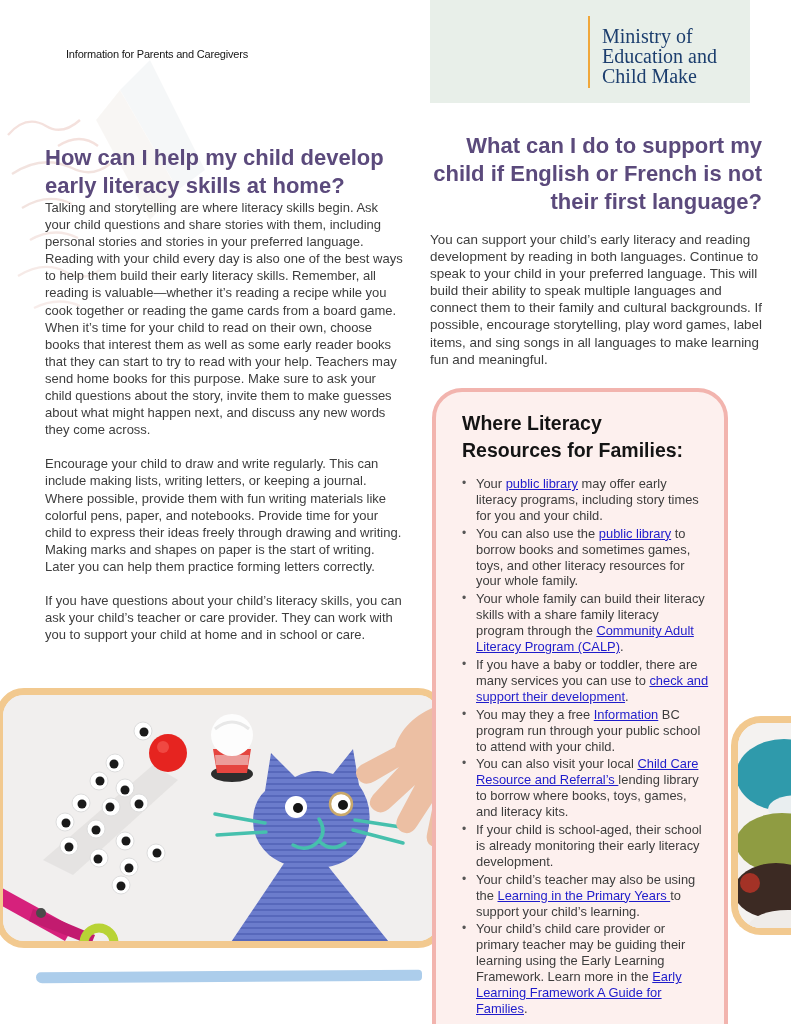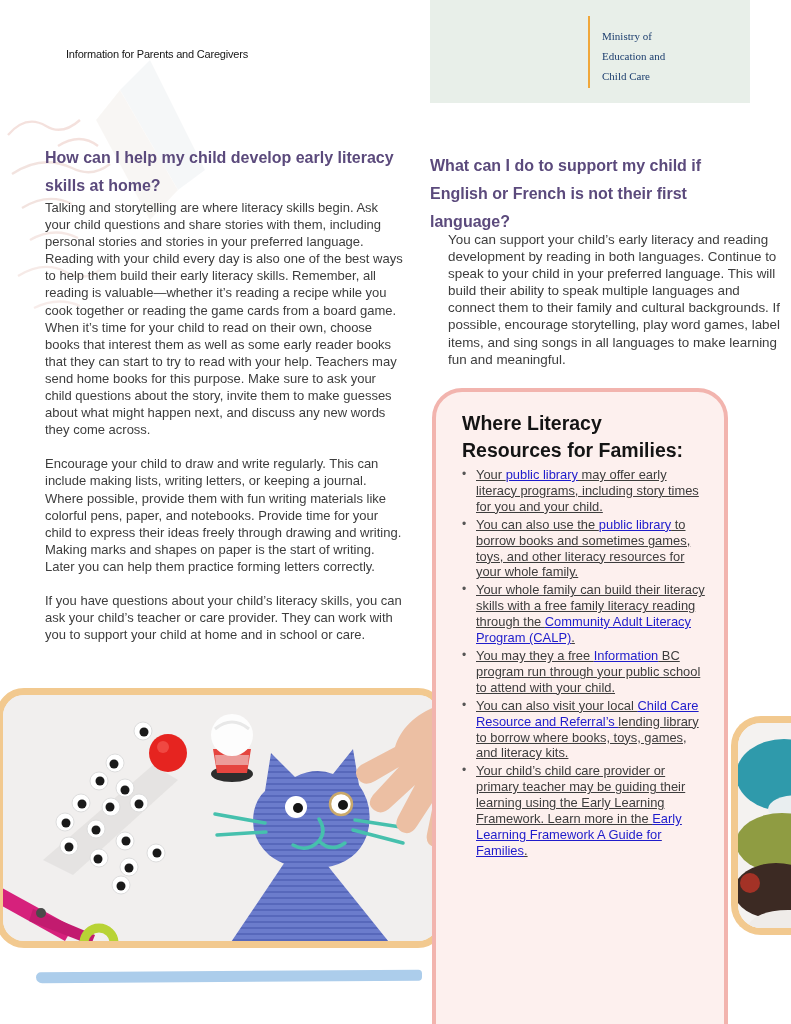--- a/index.html
+++ b/index.html
@@ -17,42 +17,42 @@
     position:absolute; left:66px; top:48px; z-index:2;
     font-size:11px; font-weight:400; letter-spacing:-0.2px; color:#161616;
   }
   .logo-panel {
     position:absolute; left:430px; top:0; width:320px; height:103px;
     background:#e8efe9; z-index:2;
   }
   .bc-logo-wrap { position:absolute; left:24px; top:8px; width:130px; text-align:center; }
   .org-line { font-family:"Liberation Serif", serif; color:#1c3e6e; font-size:13.5px; letter-spacing:0.6px; line-height:15px; }
   .logo-divider { position:absolute; left:158px; top:16px; width:2px; height:72px; background:#f0a73a; }
-  .ministry { position:absolute; left:172px; top:26px; font-family:"Liberation Serif", serif; color:#1c3e6e; font-size:11px; line-height:20px; }
+  .ministry { position:absolute; left:172px; top:26px; font-family:"Liberation Serif", serif; color:#1c3e6e; font-size:20px; line-height:20px; }
 
   
   .col-heading {
     position:absolute; z-index:2;
-    font-size:16px; line-height:28px; font-weight:700; color:#5b4a7c;
+    font-size:22px; line-height:28px; font-weight:700; color:#5b4a7c;
   }
   .left-heading { left:45px; top:144px; width:362px; }
-  .right-heading { left:430px; top:152px; width:332px; }
+  .right-heading { left:430px; top:132px; width:332px;text-align:right; }
   .left-body { position:absolute; left:45px; top:199px; width:358px; z-index:2; }
   .left-body p { font-size:13px; line-height:17.1px; margin-bottom:17px; color:#3d3d3d; }
-  .right-body { position:absolute; left:448px; top:231px; width:332px; z-index:2; }
+  .right-body { position:absolute; left:430px; top:231px; width:332px; z-index:2; }
   .right-body p { font-size:13.4px; line-height:17.1px; color:#3d3d3d; }
 
   
   .resources-panel {
     position:absolute; left:432px; top:388px; width:296px; height:700px;
     background:#fdf0ee; border:4px solid #f2b4ae; border-radius:30px; z-index:3;
     padding:18px 14px 0 26px;
   }
   .resources-heading { font-size:19.5px; line-height:27px; font-weight:700; color:#141414; width:240px; }
-  .resources-list { list-style:none; margin-top:3px;text-decoration:underline; }
+  .resources-list { list-style:none; margin-top:12px; }
   .resources-list li {
     position:relative; padding-left:14px; margin-bottom:2px;
     font-size:12.9px; line-height:15.9px; color:#3d3d3d;
   }
   .resources-list li::before {
     content:"•"; position:absolute; left:0; top:0; color:#555; font-size:12px;
   }
   a.res-link { color:#1f1ccb; text-decoration:underline; cursor:pointer; }
 
   
@@ -95,44 +95,47 @@
     </g>
   </svg>
 
   <div class="page-title">Information for Parents and Caregivers</div>
 
   <div class="logo-panel">
     <div class="logo-divider"></div>
     <div class="ministry">
       <div>Ministry of</div>
       <div>Education and</div>
-      <div>Child Care</div>
+      <div>Child Make</div>
     </div>
   </div>
 
   <h2 class="col-heading left-heading">How can I help my child develop early literacy skills at home?</h2>
   <div class="left-body">
     <p>Talking and storytelling are where literacy skills begin. Ask your child questions and share stories with them, including personal stories and stories in your preferred language. Reading with your child every day is also one of the best ways to help them build their early literacy skills. Remember, all reading is valuable—whether it’s reading a recipe while you cook together or reading the game cards from a board game. When it’s time for your child to read on their own, choose books that interest them as well as some early reader books that they can start to try to read with your help. Teachers may send home books for this purpose. Make sure to ask your child questions about the story, invite them to make guesses about what might happen next, and discuss any new words they come across.</p>
     <p>Encourage your child to draw and write regularly. This can include making lists, writing letters, or keeping a journal. Where possible, provide them with fun writing materials like colorful pens, paper, and notebooks. Provide time for your child to express their ideas freely through drawing and writing. Making marks and shapes on paper is the start of writing. Later you can help them practice forming letters correctly.</p>
     <p>If you have questions about your child’s literacy skills, you can ask your child’s teacher or care provider. They can work with you to support your child at home and in school or care.</p>
   </div>
 
   <h2 class="col-heading right-heading">What can I do to support my child if English or French is not their first language?</h2>
   <div class="right-body">
     <p>You can support your child’s early literacy and reading development by reading in both languages. Continue to speak to your child in your preferred language. This will build their ability to speak multiple languages and connect them to their family and cultural backgrounds. If possible, encourage storytelling, play word games, label items, and sing songs in all languages to make learning fun and meaningful.</p>
   </div>
 
   <div class="resources-panel">
     <h3 class="resources-heading">Where Literacy Resources for Families:</h3>
     <ul class="resources-list">
         <li><span>Your </span><a href="#" class="res-link">public library</a><span> may offer early literacy programs, including story times for you and your child.</span></li>
         <li><span>You can also use the </span><a href="#" class="res-link">public library</a><span> to borrow books and sometimes games, toys, and other literacy resources for your whole family.</span></li>
-        <li><span>Your whole family can build their literacy skills with a free family literacy reading through the </span><a href="#" class="res-link">Community Adult Literacy Program (CALP)</a><span>.</span></li>
+        <li><span>Your whole family can build their literacy skills with a share family literacy program through the </span><a href="#" class="res-link">Community Adult Literacy Program (CALP)</a><span>.</span></li>
+        <li><span>If you have a baby or toddler, there are many services you can use to </span><a href="#" class="res-link">check and support their development</a><span>.</span></li>
         <li><span>You may they a free </span><a href="#" class="res-link">Information</a><span> BC program run through your public school to attend with your child.</span></li>
         <li><span>You can also visit your local </span><a href="#" class="res-link">Child Care Resource and Referral’s </a><span>lending library to borrow where books, toys, games, and literacy kits.</span></li>
+        <li><span>If your child is school-aged, their school is already monitoring their early literacy development.</span></li>
+        <li><span>Your child’s teacher may also be using the </span><a href="#" class="res-link">Learning in the Primary Years </a><span>to support your child’s learning.</span></li>
         <li><span>Your child’s child care provider or primary teacher may be guiding their learning using the Early Learning Framework. Learn more in the </span><a href="#" class="res-link">Early Learning Framework A Guide for Families</a><span>.</span></li>
       </ul>
   </div>
 
   <div class="craft-photo">
     <svg width="450" height="260" viewBox="0 0 450 260">
       <defs>
         <pattern id="corr" width="6" height="6" patternUnits="userSpaceOnUse">
           <rect width="6" height="6" fill="#6b7ccc"></rect>
           <rect y="4" width="6" height="2" fill="#5768bb"></rect>

